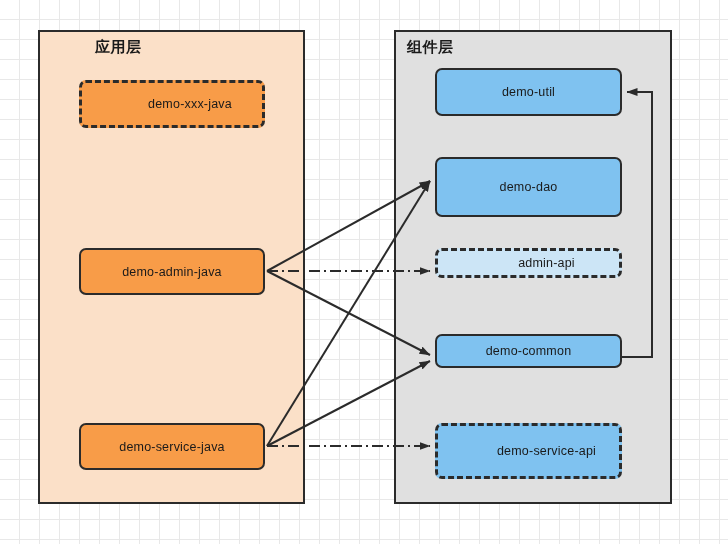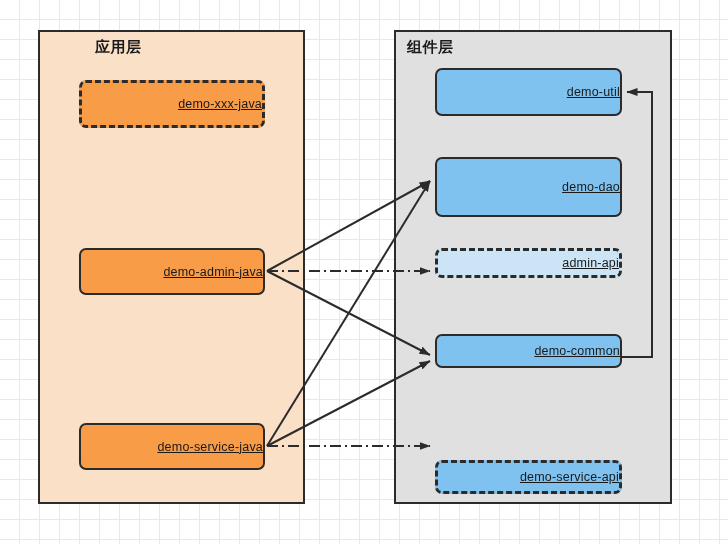--- a/index.html
+++ b/index.html
@@ -37,27 +37,26 @@
     color: #1a1a1a;
     letter-spacing: 0.5px;
     white-space: nowrap;
   }
   .node {
     position: absolute;
     box-sizing: border-box;
     border-radius: 7px;
     display: flex;
     align-items: center;
-    justify-content: flex-end;
+    justify-content: center;
     font-size: 12.5px;
     color: #1a1a1a;
     text-align: center;
     letter-spacing: 0.2px;
     z-index: 5;
-    text-decoration: underline;
   }
   .node.solid  { border: 2.5px solid #2b2b2b; }
   .node.dashed { border: 3px dashed #2b2b2b; padding-left: 36px; }
   svg.edges {
     position: absolute;
     left: 0;
     top: 0;
     width: 728px;
     height: 544px;
     z-index: 4;
@@ -106,17 +105,17 @@
   </div>
   <div class="node solid" id="node-demo-dao" style="left: 435px; top: 157px; width: 187px; height: 60px; background: rgb(127, 194, 240);">
     <span>demo-dao</span>
   </div>
   <div class="node dashed" id="node-admin-api" style="left: 435px; top: 248px; width: 187px; height: 30px; background: rgb(204, 229, 246);">
     <span>admin-api</span>
   </div>
   <div class="node solid" id="node-demo-common" style="left: 435px; top: 334px; width: 187px; height: 34px; background: rgb(127, 194, 240);">
     <span>demo-common</span>
   </div>
-  <div class="node dashed" id="node-demo-service-api" style="left: 435px; top: 423px; width: 187px; height: 34px; background: rgb(127, 194, 240); margin-top: 37px;">
+  <div class="node dashed" id="node-demo-service-api" style="left: 435px; top: 423px; width: 187px; height: 56px; background: rgb(127, 194, 240);">
     <span>demo-service-api</span>
   </div>
 
 </div>
 
 </body></html>

